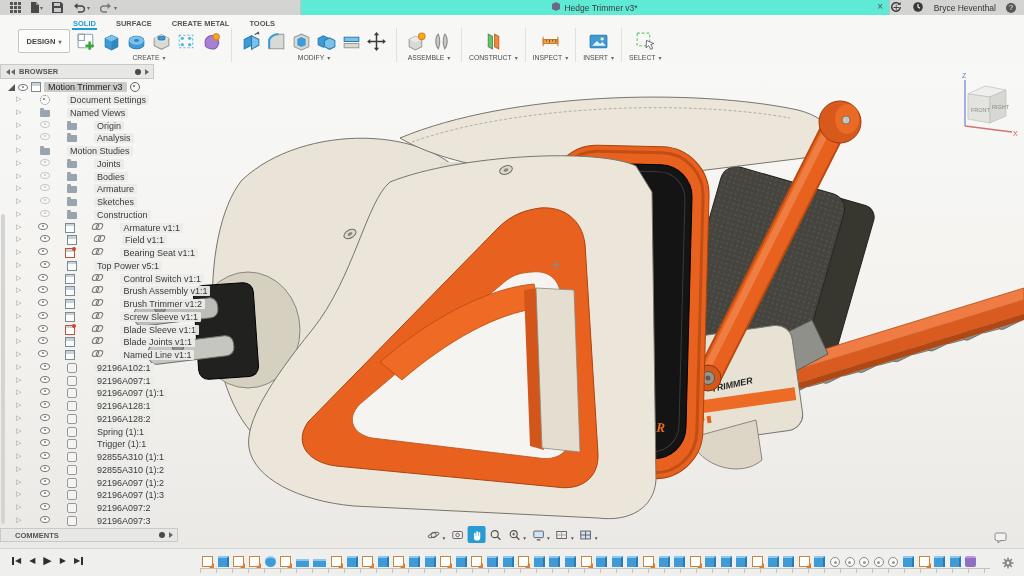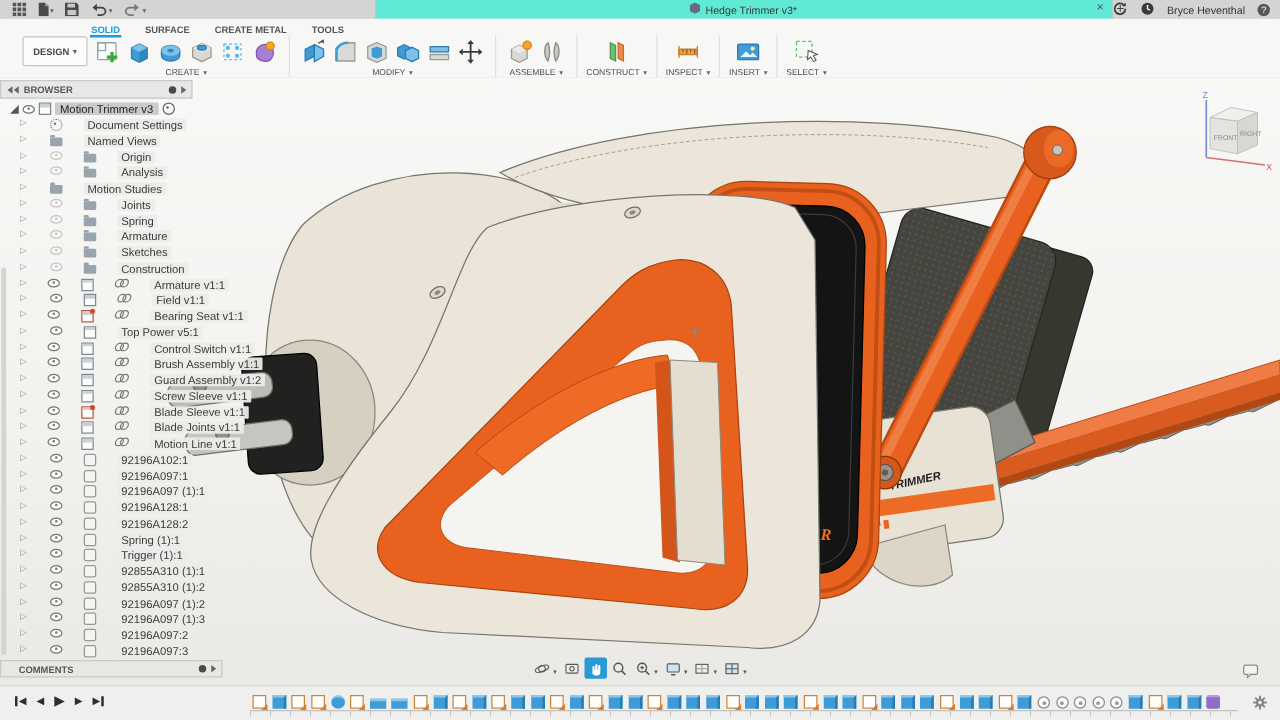--- a/index.html
+++ b/index.html
@@ -575,21 +575,21 @@
           <div class="brow">
             <span class="tri">▷</span>
             <span class="eye dim"></span>
             <span class="folderic"></span>
             <span class="blbl">Joints</span>
           </div>
           <div class="brow">
             <span class="tri">▷</span>
             <span class="eye dim"></span>
             <span class="folderic"></span>
-            <span class="blbl">Spring</span>
+            <span class="blbl">Bodies</span>
           </div>
           <div class="brow">
             <span class="tri">▷</span>
             <span class="eye dim"></span>
             <span class="folderic"></span>
             <span class="blbl">Armature</span>
           </div>
           <div class="brow">
             <span class="tri">▷</span>
             <span class="eye dim"></span>
@@ -641,21 +641,21 @@
             <span class="eye"></span>
             <span class="cubeic"></span>
             <span class="linkic"></span>
             <span class="blbl">Brush Assembly v1:1</span>
           </div>
           <div class="brow">
             <span class="tri">▷</span>
             <span class="eye"></span>
             <span class="cubeic"></span>
             <span class="linkic"></span>
-            <span class="blbl">Guard Assembly v1:2</span>
+            <span class="blbl">Brush Trimmer v1:2</span>
           </div>
           <div class="brow">
             <span class="tri">▷</span>
             <span class="eye"></span>
             <span class="cubeic"></span>
             <span class="linkic"></span>
             <span class="blbl">Screw Sleeve v1:1</span>
           </div>
           <div class="brow">
             <span class="tri">▷</span>
@@ -669,21 +669,21 @@
             <span class="eye"></span>
             <span class="cubeic"></span>
             <span class="linkic"></span>
             <span class="blbl">Blade Joints v1:1</span>
           </div>
           <div class="brow">
             <span class="tri">▷</span>
             <span class="eye"></span>
             <span class="cubeic"></span>
             <span class="linkic"></span>
-            <span class="blbl">Motion Line v1:1</span>
+            <span class="blbl">Named Line v1:1</span>
           </div>
           <div class="brow">
             <span class="tri">▷</span>
             <span class="eye"></span>
             <span class="bodyic"></span>
             <span class="blbl">92196A102:1</span>
           </div>
           <div class="brow">
             <span class="tri">▷</span>
             <span class="eye"></span>

